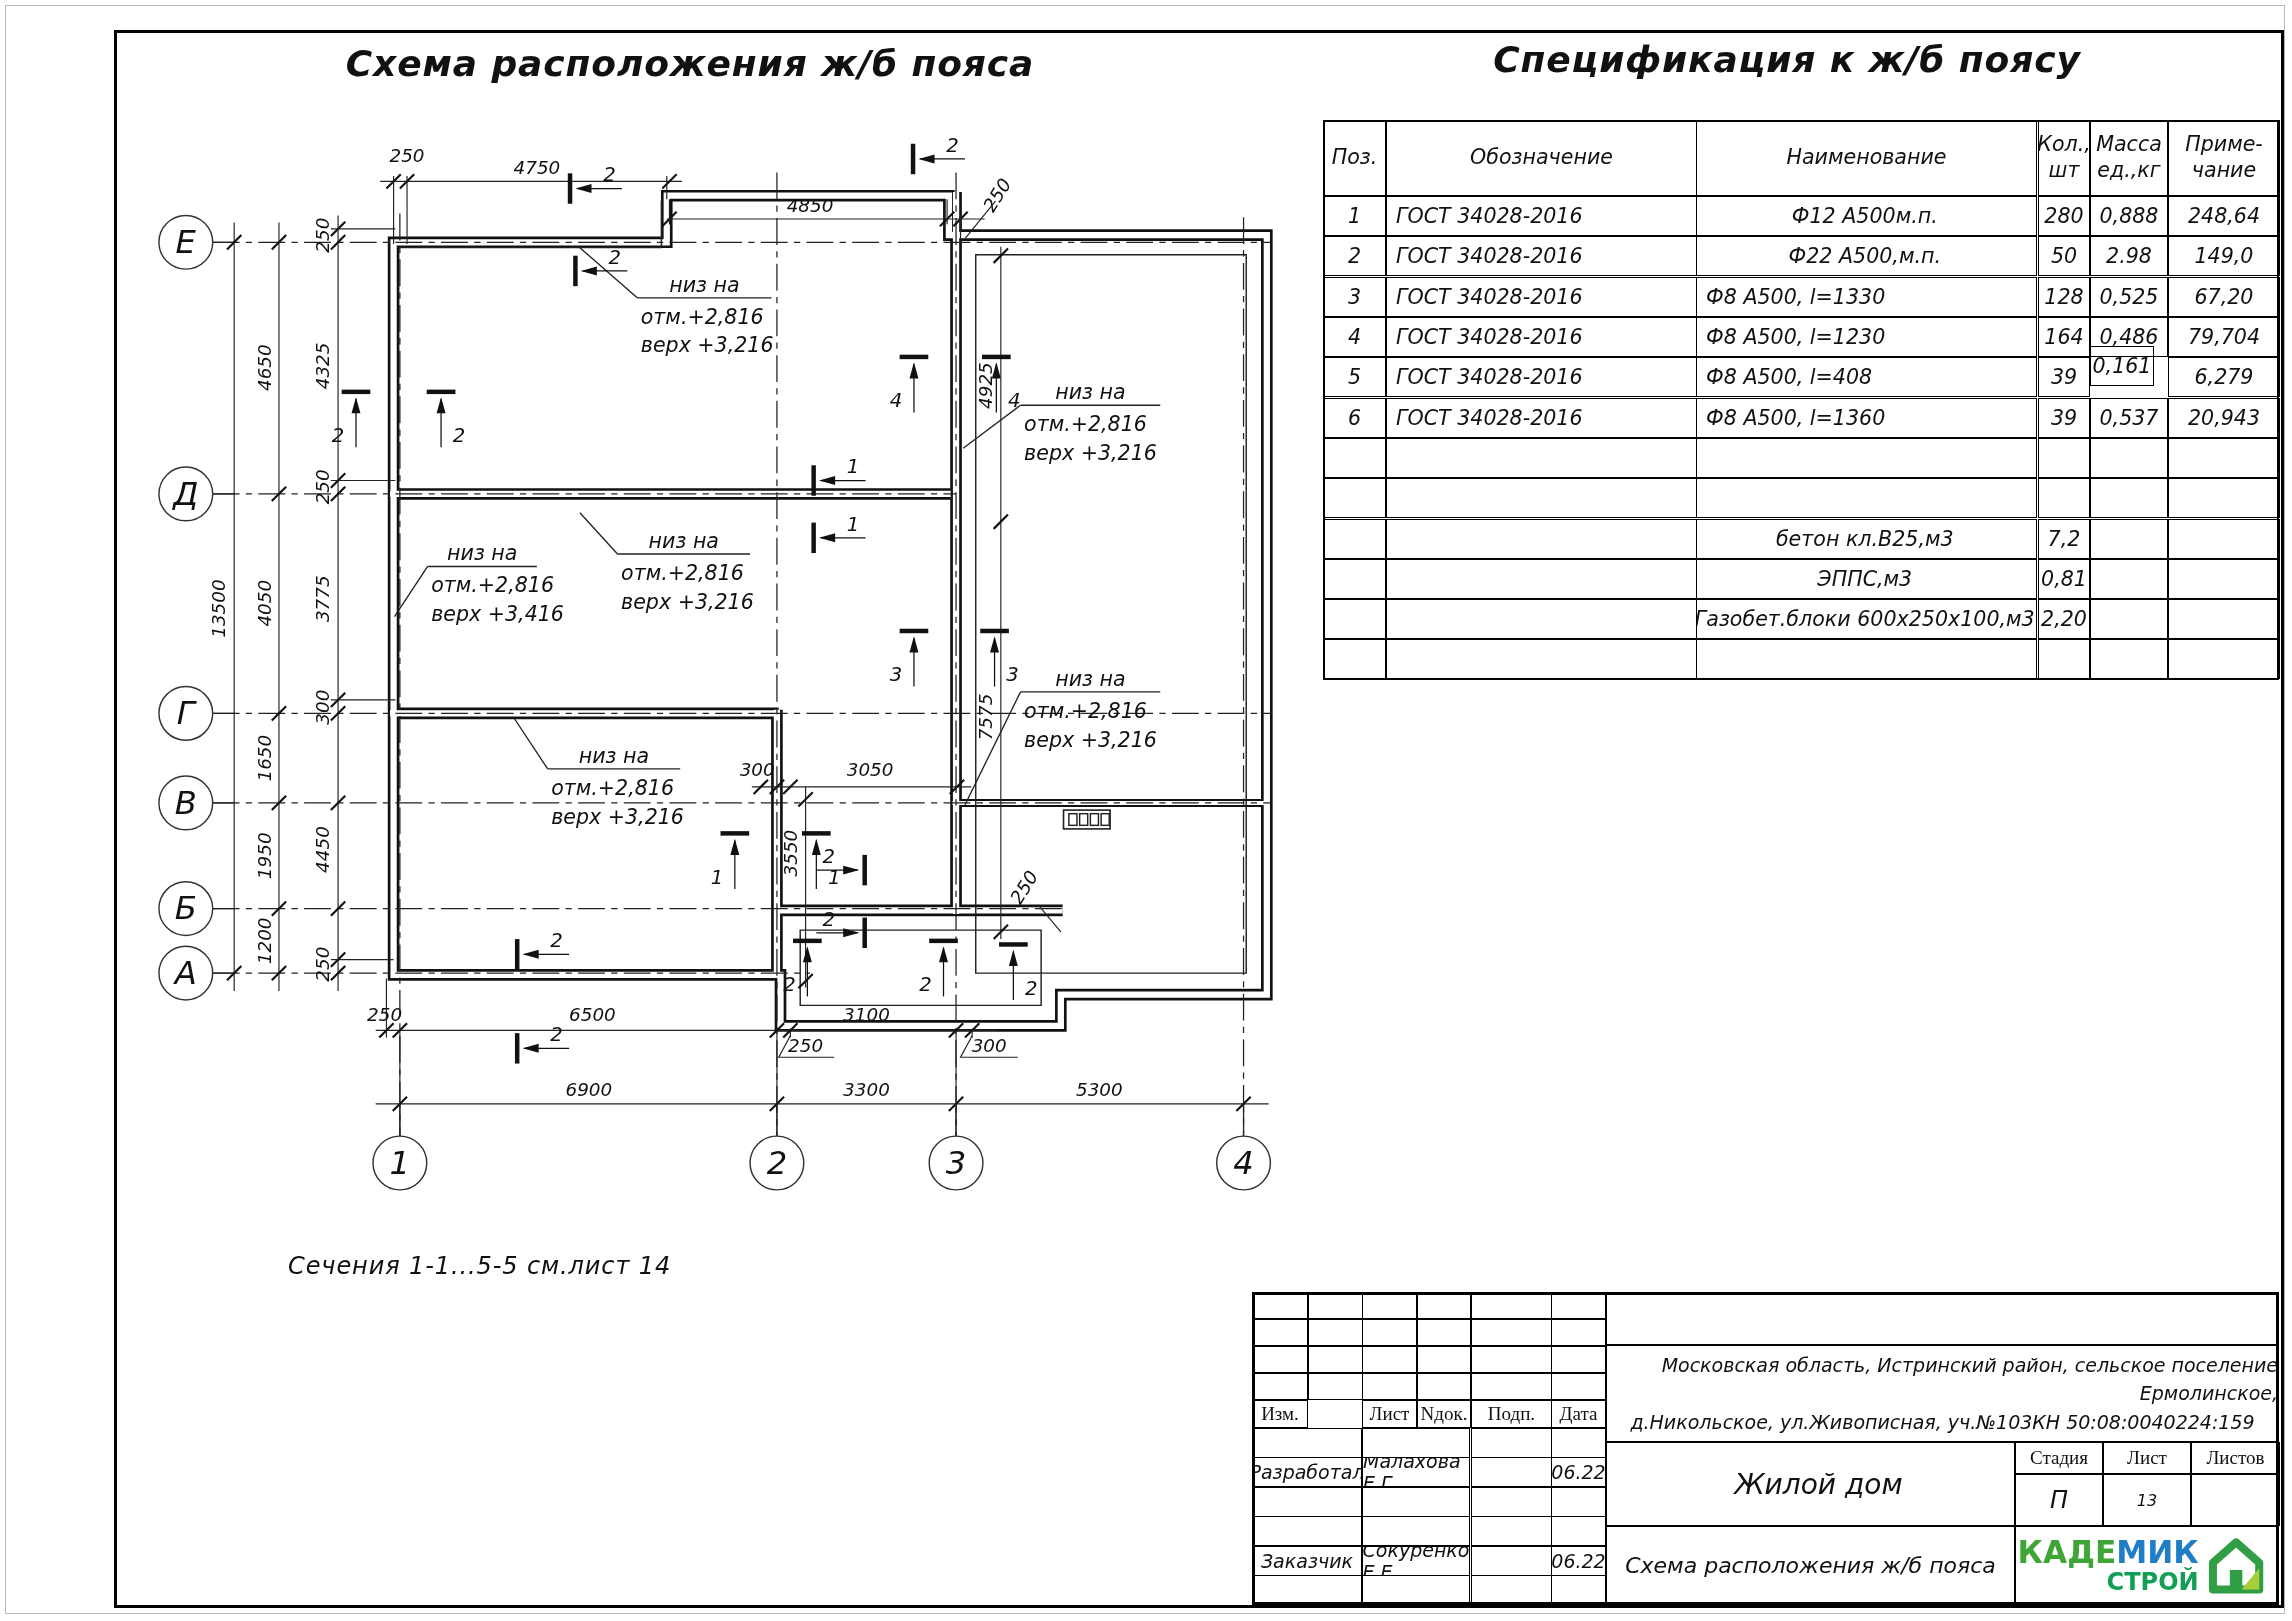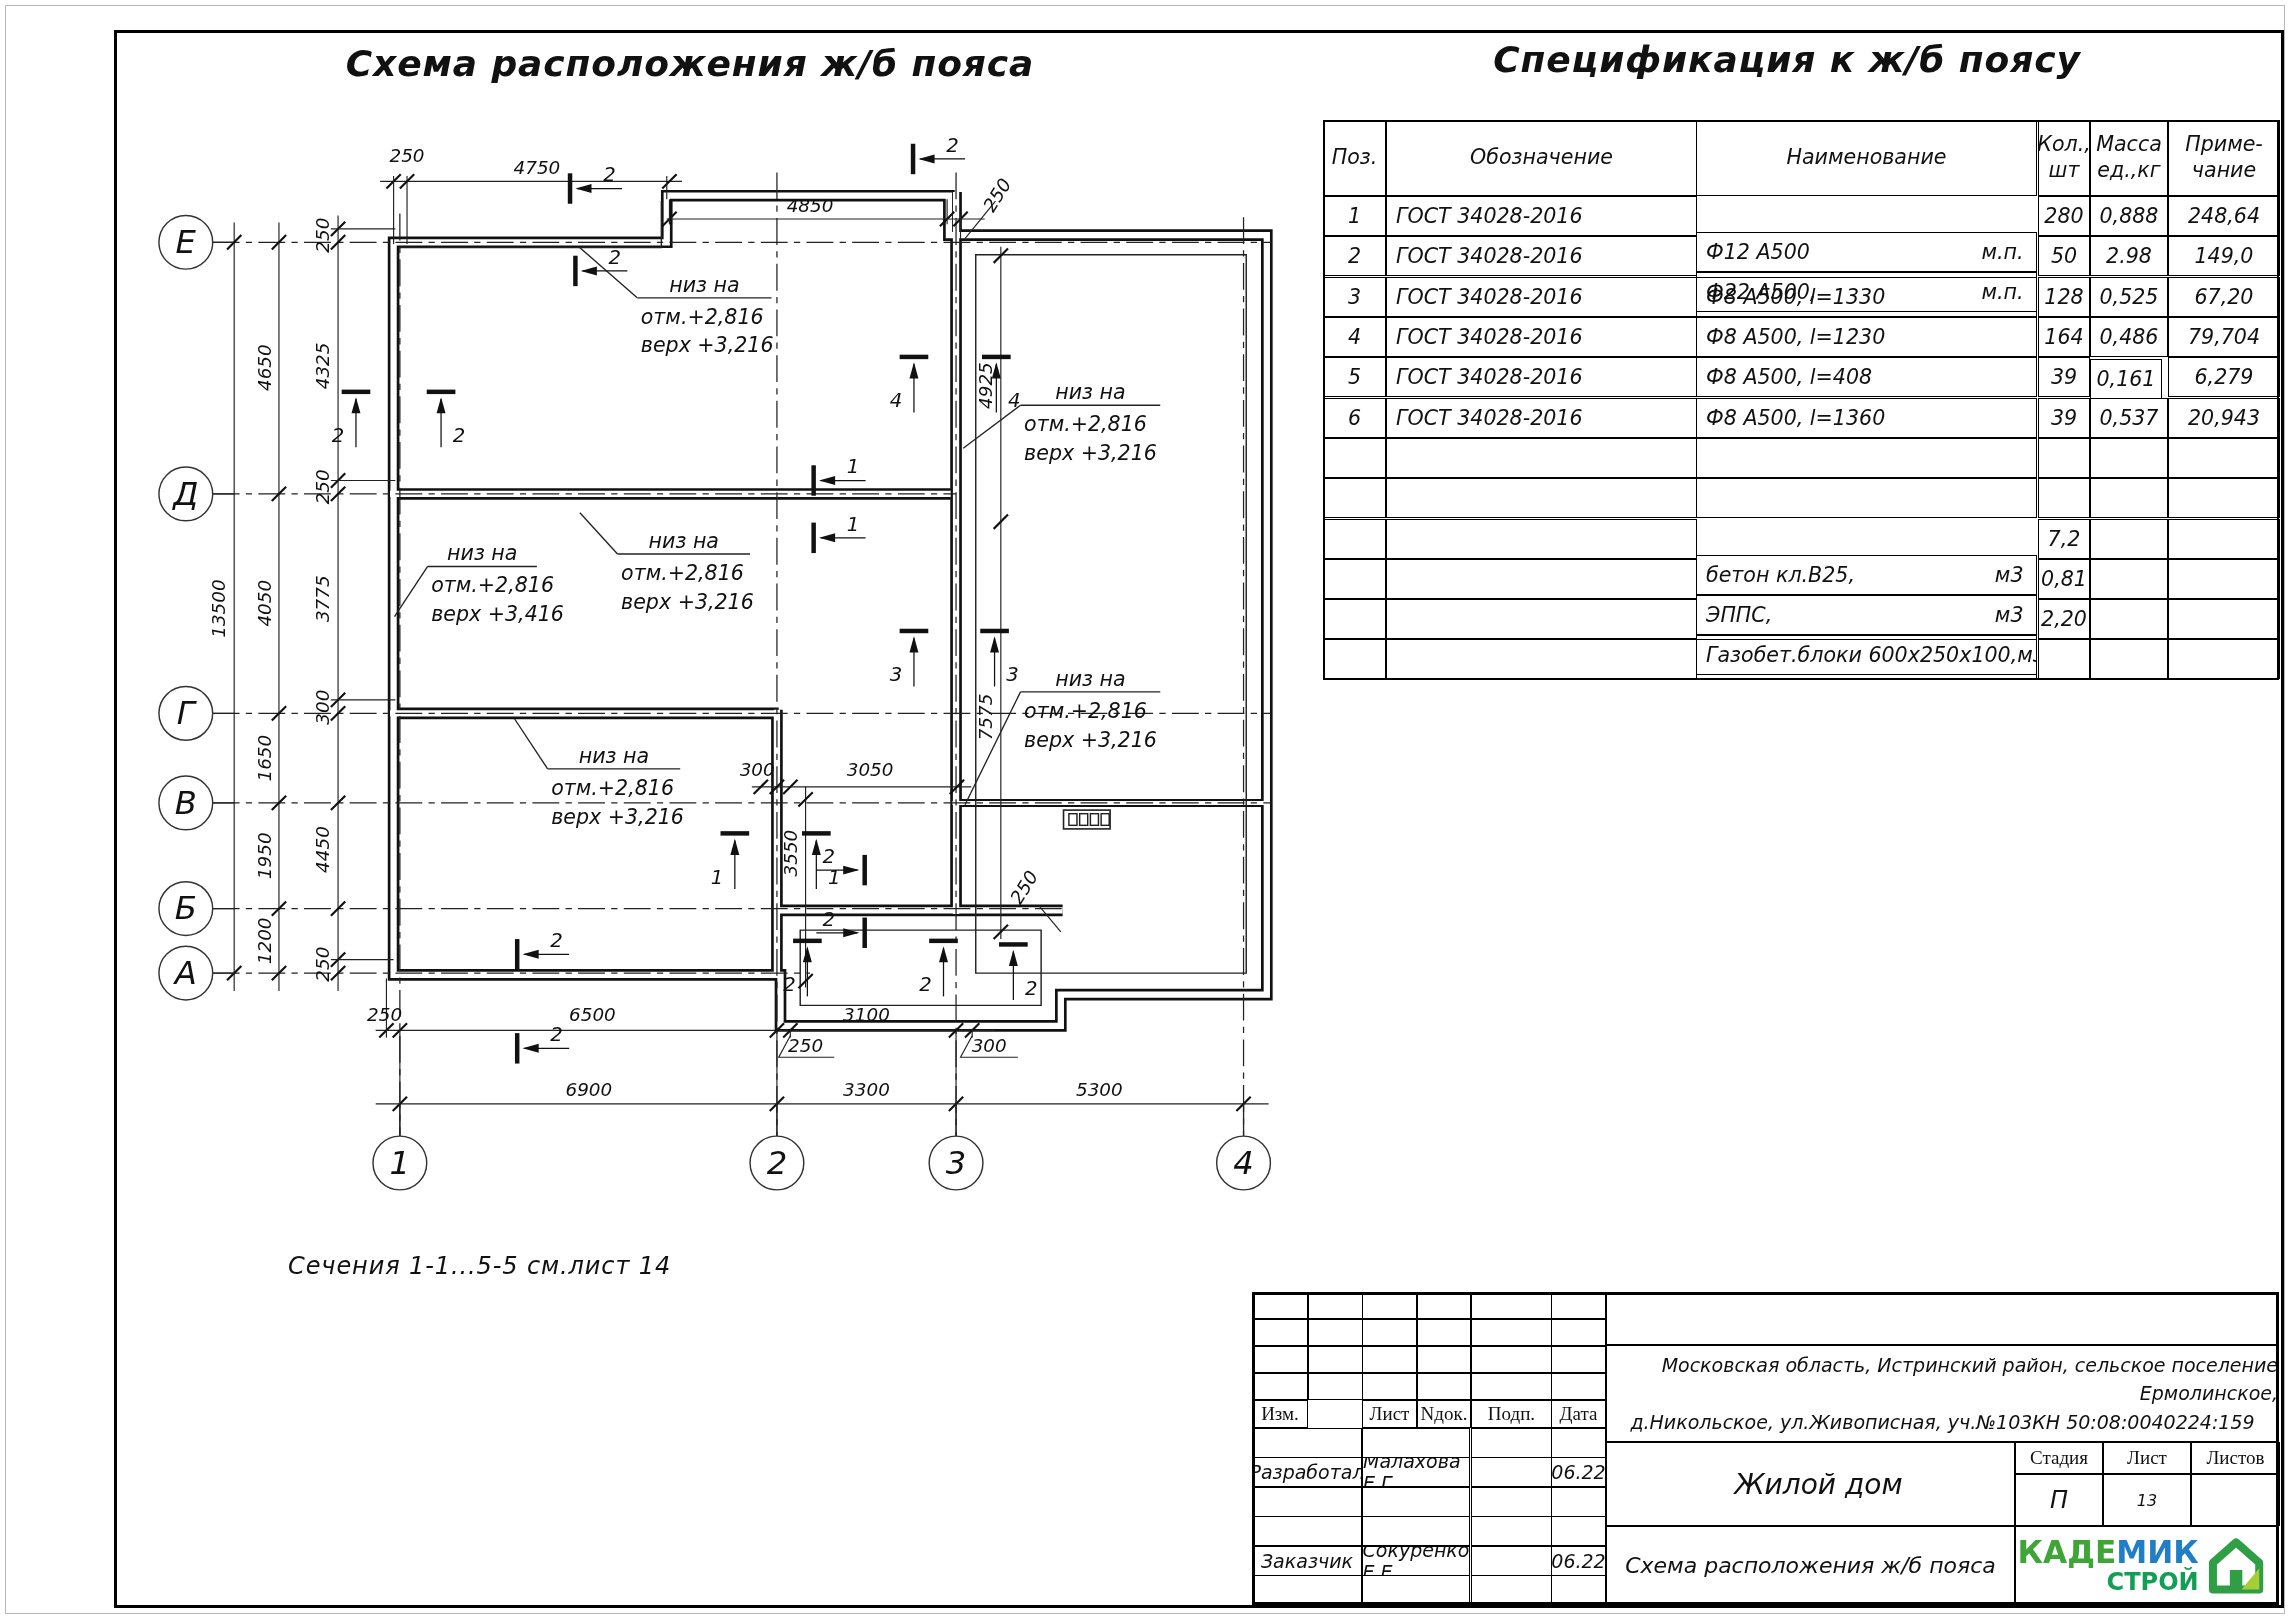--- a/index.html
+++ b/index.html
@@ -14,21 +14,21 @@
   .note-text{position:absolute;left:288px;top:1252px;font-style:italic;font-size:24px;letter-spacing:0.9px;}
   svg text{font-family:"DejaVu Sans",sans-serif;}
 
   
   .spec-table{position:absolute;left:1323px;top:120px;width:956px;height:560px;}
   .spec-cell{position:absolute;box-sizing:border-box;border:1.4px solid #000;
              font-style:italic;font-size:20.6px;display:flex;align-items:center;justify-content:center;
              overflow:hidden;white-space:nowrap;}
   .spec-cell.hdr{flex-direction:column;line-height:1.25;justify-content:center;}
   .spec-cell.left{justify-content:flex-start;padding-left:9px;}
-  .spec-cell.split{justify-content:space-between;padding:0 12.5px 0 9px;margin-top:36px;}
+  .spec-cell.split{justify-content:center;padding:0 12.5px 0 9px;}
   .spec-outline{position:absolute;left:0;top:0;width:956px;height:560px;border:2.7px solid #000;box-sizing:border-box;pointer-events:none;}
 
   
   .tb-cell{position:absolute;box-sizing:border-box;border:1.8px solid #000;background:#fff;
            display:flex;align-items:center;justify-content:center;overflow:hidden;}
   .tb-serif{font-family:"Liberation Serif",serif;font-size:19px;}
   .tb-it{font-style:italic;font-size:19px;}
   .tb-outline{position:absolute;border:3.1px solid #000;box-sizing:border-box;pointer-events:none;background:transparent;}
   .addr{flex-direction:column;font-style:italic;font-size:19px;line-height:1.5;text-align:center;}
   .obj-name{font-style:italic;font-size:28px;}
@@ -383,21 +383,21 @@
         <div class="spec-cell" style="left: 0px; top: 197px; width: 63px; height: 40px;">4</div>
         <div class="spec-cell left" style="left: 63px; top: 197px; width: 311px; height: 40px;">ГОСТ 34028-2016</div>
         <div class="spec-cell left" style="left: 373px; top: 197px; width: 341px; height: 40px;">Ф8 А500, l=1230</div>
         <div class="spec-cell" style="left: 715px; top: 197px; width: 52px; height: 40px;">164</div>
         <div class="spec-cell" style="left: 767px; top: 197px; width: 78px; height: 40px;">0,486</div>
         <div class="spec-cell" style="left: 845px; top: 197px; width: 112px; height: 40px;">79,704</div>
         <div class="spec-cell" style="left: 0px; top: 237px; width: 63px; height: 40px;">5</div>
         <div class="spec-cell left" style="left: 63px; top: 237px; width: 311px; height: 40px;">ГОСТ 34028-2016</div>
         <div class="spec-cell left" style="left: 373px; top: 237px; width: 341px; height: 40px;">Ф8 А500, l=408</div>
         <div class="spec-cell" style="left: 715px; top: 237px; width: 52px; height: 40px;">39</div>
-        <div class="spec-cell" style="left: 767px; top: 239px; width: 72px; height: 40px;">0,161</div>
+        <div class="spec-cell" style="left: 767px; top: 226px; width: 64px; height: 40px;">0,161</div>
         <div class="spec-cell" style="left: 845px; top: 237px; width: 112px; height: 40px;">6,279</div>
         <div class="spec-cell" style="left: 0px; top: 278px; width: 63px; height: 40px;">6</div>
         <div class="spec-cell left" style="left: 63px; top: 278px; width: 311px; height: 40px;">ГОСТ 34028-2016</div>
         <div class="spec-cell left" style="left: 373px; top: 278px; width: 341px; height: 40px;">Ф8 А500, l=1360</div>
         <div class="spec-cell" style="left: 715px; top: 278px; width: 52px; height: 40px;">39</div>
         <div class="spec-cell" style="left: 767px; top: 278px; width: 78px; height: 40px;">0,537</div>
         <div class="spec-cell" style="left: 845px; top: 278px; width: 112px; height: 40px;">20,943</div>
         <div class="spec-cell" style="left: 0px; top: 318px; width: 63px; height: 40px;"></div>
         <div class="spec-cell left" style="left: 63px; top: 318px; width: 311px; height: 40px;"></div>
         <div class="spec-cell left" style="left: 373px; top: 318px; width: 341px; height: 40px;"></div>

